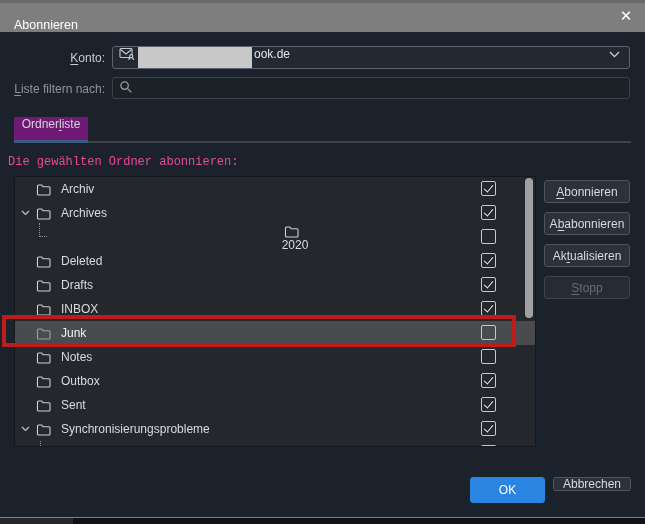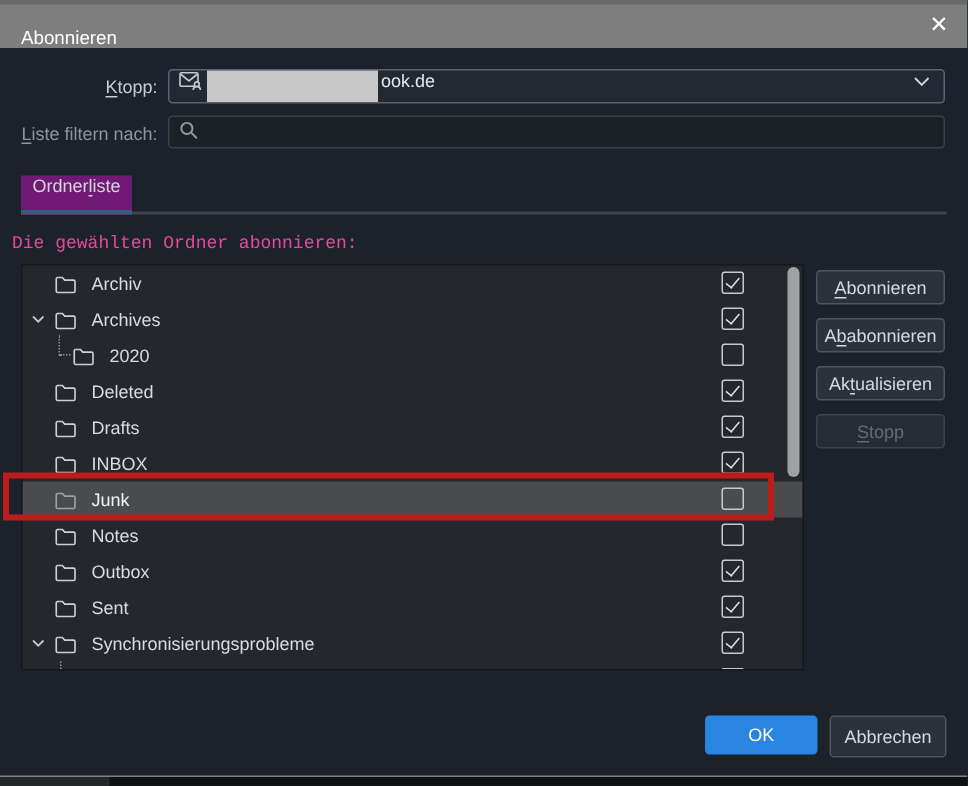--- a/index.html
+++ b/index.html
@@ -72,21 +72,21 @@
     background:#24272c; border:1px solid #15171b; overflow:hidden;
   }
   .row { position:relative; height:24px; display:flex; align-items:center; padding-left:4px; }
   .row.selected { background:#4a4b4d; }
   .twisty { width:12px; margin-left:2px; display:flex; align-items:center; color:#c3c7cc; flex:none; }
   .hidden-twisty { visibility:hidden; }
   .f-icon { color:#ccd0d4; margin-left:3px; display:flex; flex:none; }
   .row.selected .f-icon { color:#9ba1a6; }
   .f-name { margin-left:10px; color:#d9dcdf; white-space:nowrap; }
   .row.selected .f-name { color:#f1f2f3;text-align:center; }
-  .row.child { padding-left:30px; }
+  .row.child { padding-left:30px;flex-direction:column; }
   .connector {
     position:absolute; left:24px; top:-2px; width:8px; height:14px;
     border-left:1px dotted #8d939a; border-bottom:1px dotted #8d939a;
   }
   .checkbox {
     position:absolute; left:466px; top:4px; width:15px; height:15px;
     border:1px solid #c6cacd; border-radius:2px; background:transparent;
   }
   .checkbox.checked::after {
     content:""; position:absolute; left:4px; top:1px; width:4px; height:8px;
@@ -112,21 +112,21 @@
     cursor:default; white-space:nowrap;
   }
   .btn.disabled { color:#656b73; border-color:#3c434d; background:#272c34; }
 
   .btn-ok {
     position:absolute; left:470px; top:477px; width:75px; height:26px;
     background:#2a84e1; border:1px solid #2a84e1; border-radius:3px;
     color:#ffffff; display:flex; align-items:center; justify-content:center;
   }
   .btn-cancel {
-    position:absolute; left:553px; top:477px; width:78px; height:28px;
+    position:absolute; left:553px; top:477px; width:78px; height:14px;
     background:#2c323b; border:1px solid #4e555f; border-radius:3px;
     color:#d6d9dd; display:flex; align-items:center; justify-content:center;
   }
 
   
   .bottom-line { position:absolute; left:0; top:517px; width:645px; height:1px; background:#7f8184; }
   .bottom-strip { position:absolute; left:0; top:518px; width:645px; height:6px; background:#0f1113; }
   .bottom-strip .seg { position:absolute; left:0; top:0; width:73px; height:6px; background:#25272a; }
 
   
@@ -140,21 +140,21 @@
 
 <div class="stage">
 
   <div class="titlebar">
     <span class="title">Abonnieren</span>
   </div>
   <div class="close-btn">
     <span>✕</span>
   </div>
 
-  <div class="form-label" style="top:51px;"><span class="pre"></span><span class="mn">K</span><span class="post">topp:</span></div>
+  <div class="form-label" style="top:51px;"><span class="pre"></span><span class="mn">K</span><span class="post">onto:</span></div>
   <div class="combo">
     <span class="acct-icon">
       <svg width="16" height="14" viewBox="0 0 16 14" fill="none" stroke="currentColor" stroke-width="1.1">
         <rect x="1" y="1.5" width="12" height="9" rx="1"></rect>
         <path d="M1.5 2.5 L7 7 L12.5 2.5"></path>
         <circle cx="12.2" cy="9.2" r="1.6" fill="#232933"></circle>
         <path d="M9.8 13 c0-1.5 1.1-2.3 2.4-2.3 s2.4 .8 2.4 2.3" fill="#232933"></path>
       </svg>
     </span>
     <span class="redaction"></span>

